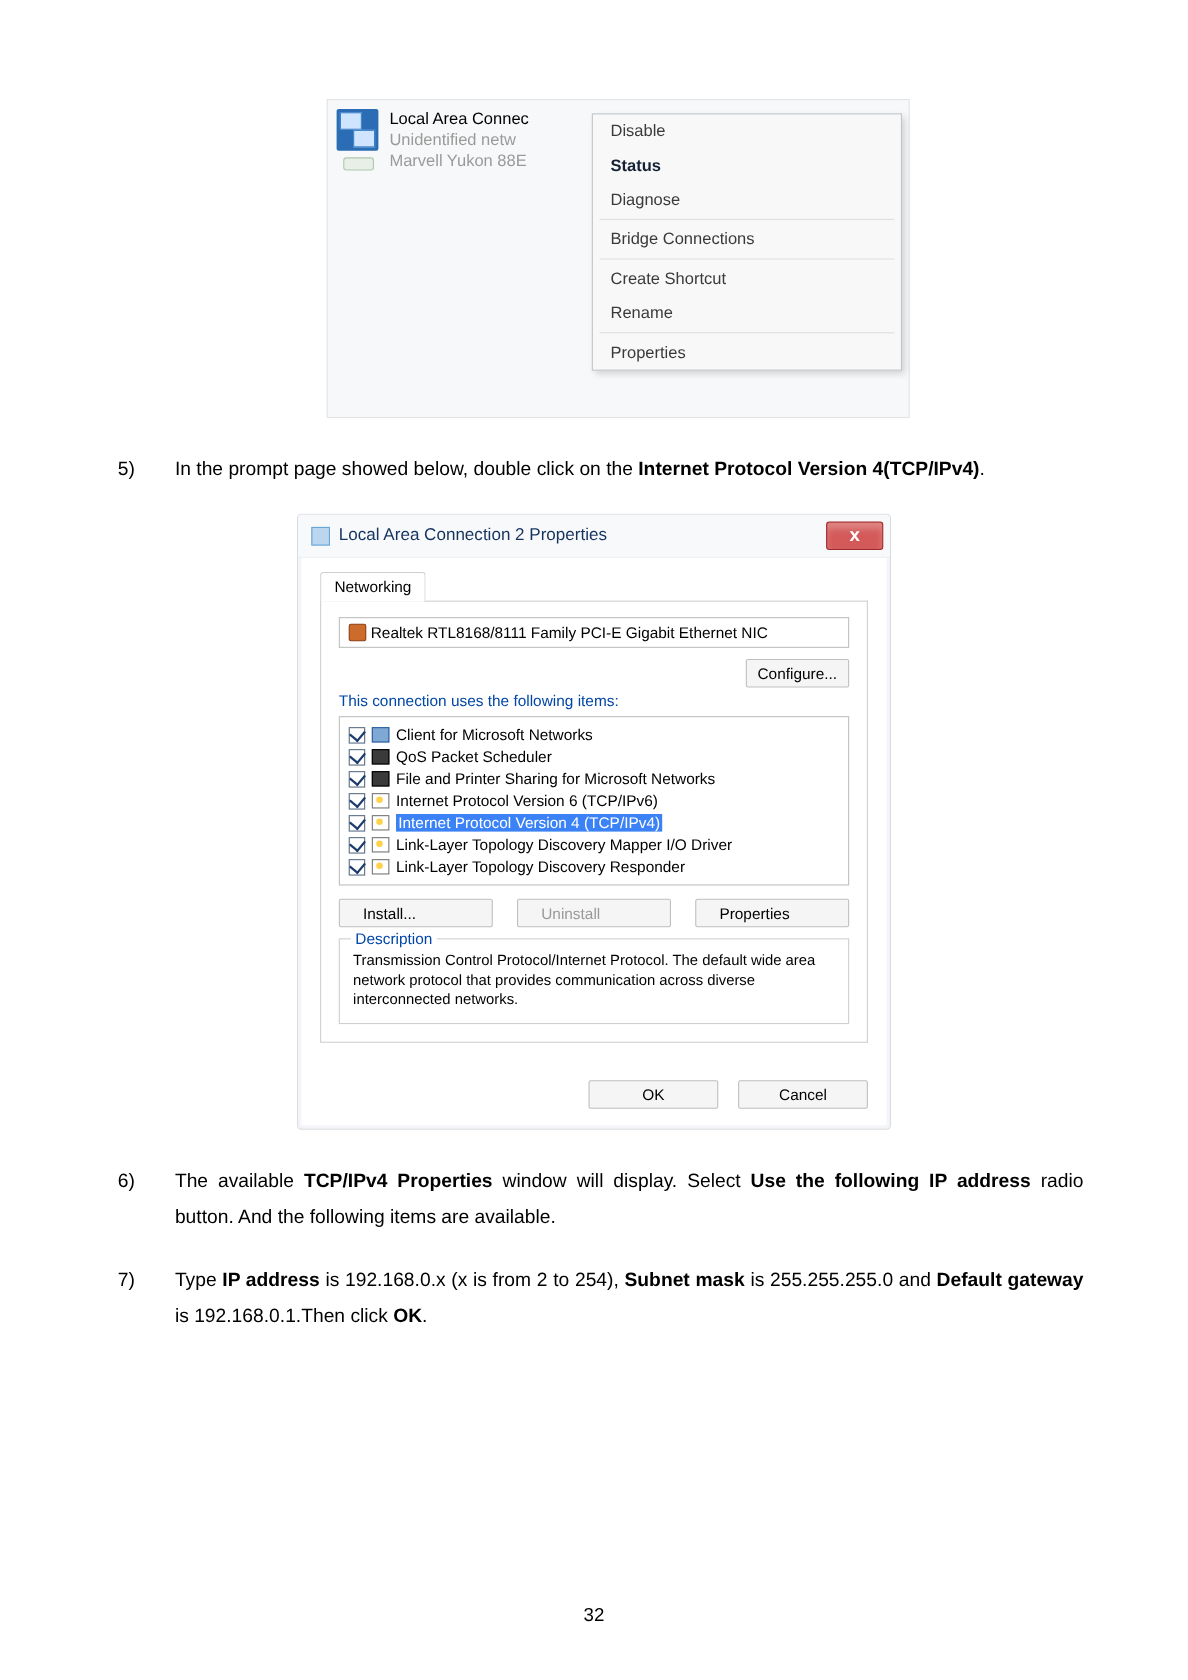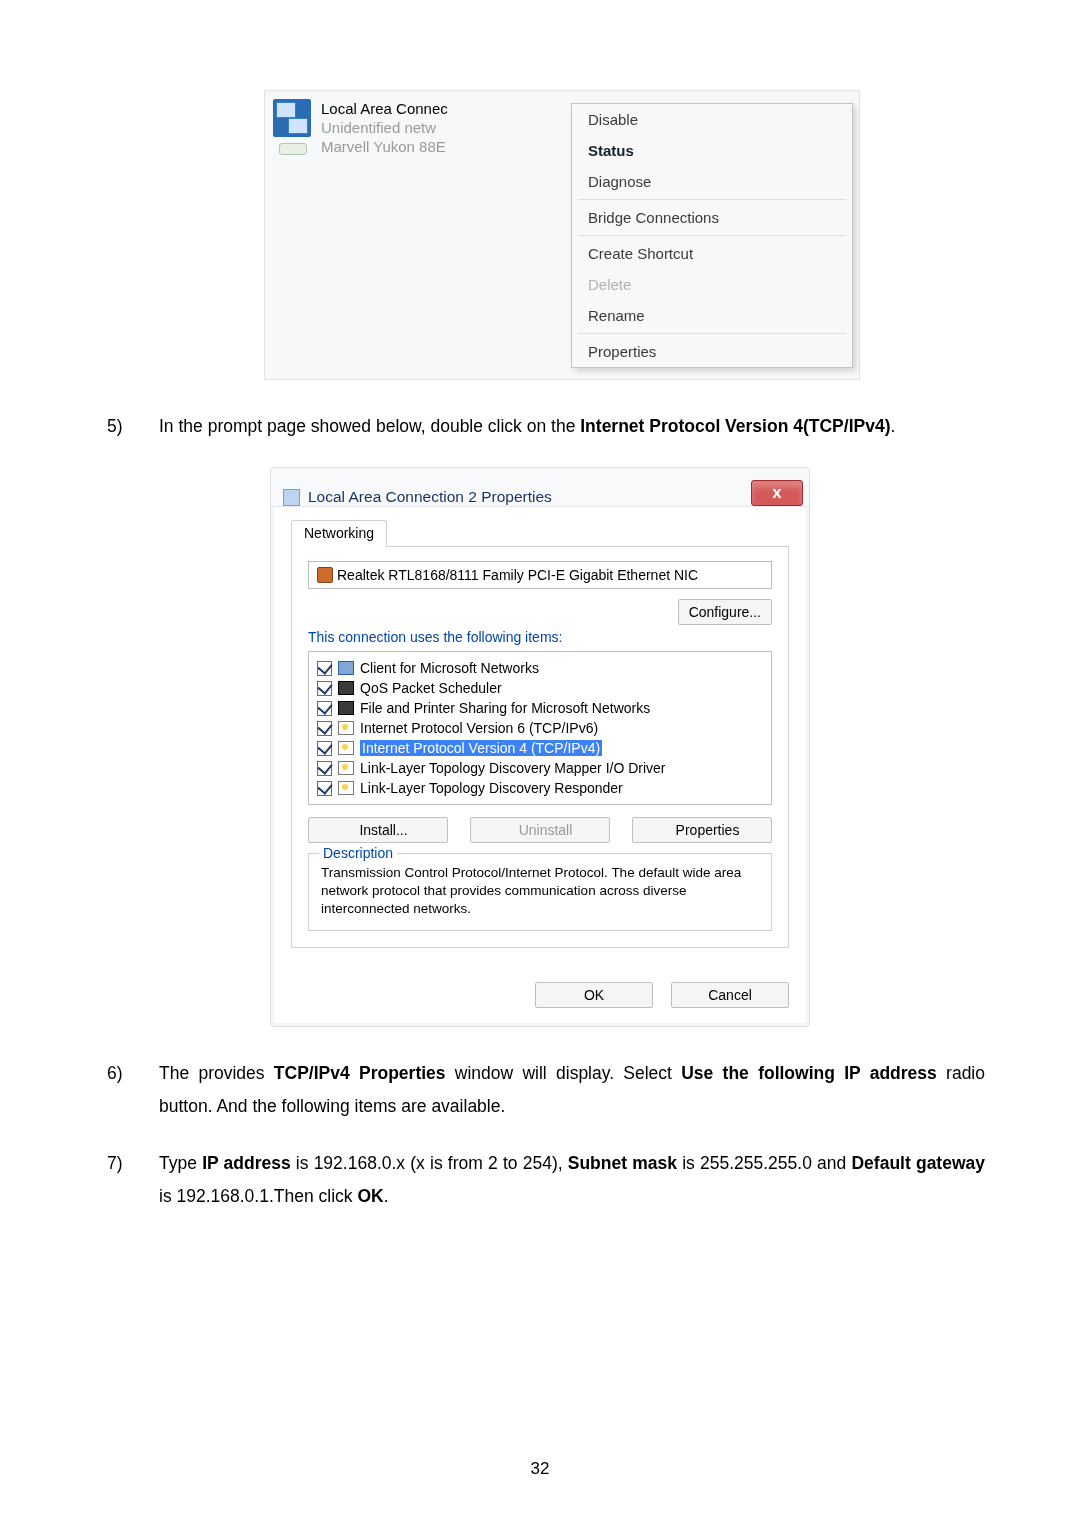--- a/index.html
+++ b/index.html
@@ -1,19 +1,19 @@
 <!DOCTYPE html>
 <html><head>
 <meta charset="utf-8">
 <style>
   html,body{margin:0;padding:0;background:#fff;font-family:Arial,Helvetica,sans-serif;color:#000;}
   .page{width:1080px;min-height:1527px;margin:0 auto;position:relative;padding:90px 95px 0 95px;box-sizing:border-box;}
   .figure-wrap{display:flex;justify-content:center;margin-bottom:30px;}
   
-  .shot1{width:596px;height:290px;background:#f7f8f9;border:1px solid #e2e3e5;position:relative;box-sizing:border-box;margin-left:44px;}
+  .shot1{width:530px;height:290px;background:#f7f8f9;border:1px solid #e2e3e5;position:relative;box-sizing:border-box;margin-left:44px;}
   .conn-row{position:absolute;left:8px;top:8px;display:flex;align-items:flex-start;}
   .conn-icon{width:38px;height:38px;background:#2a6db5;position:relative;border-radius:2px;}
   .conn-icon::before{content:"";position:absolute;left:3px;top:3px;width:18px;height:14px;background:#cfe5ff;border:1px solid #3a7ec5;}
   .conn-icon::after{content:"";position:absolute;right:3px;bottom:3px;width:18px;height:14px;background:#cfe5ff;border:1px solid #3a7ec5;}
   .conn-text{margin-left:10px;font-size:15px;line-height:19px;}
   .conn-title{color:#000;}
   .conn-sub{color:#9a9a9a;}
   .conn-wire{position:absolute;left:14px;top:52px;width:26px;height:10px;background:#e7efe7;border:1px solid #b0c7b0;border-radius:3px;}
   .context-menu{position:absolute;right:6px;top:12px;width:280px;background:#f8f8f8;border:1px solid #bfc5ca;box-shadow:3px 3px 6px rgba(0,0,0,.15);}
   .menu-item{padding:7px 16px;font-size:15px;color:#3a3a3a;}
@@ -22,21 +22,21 @@
   .menu-sep{height:1px;background:#dcdfe3;margin:2px 6px;}
   
   .instr{font-size:17.5px;line-height:33px;margin:8px 0 20px 0;}
   .instr ol{margin:0;padding:0;list-style:none;}
   .instr li{display:flex;margin-bottom:24px;}
   .instr .num{width:52px;flex:0 0 52px;text-align:left;padding-left:12px;}
   .instr .body{flex:1;text-align:justify;}
   .b{font-weight:700;}
   
   .shot2{width:540px;background:#fff;border:1px solid #d9dde1;border-radius:4px;box-sizing:border-box;padding:0;box-shadow:0 0 0 3px #f3f5f8 inset;}
-  .titlebar{display:flex;align-items:flex-end;justify-content:space-between;height:38px;padding:0 6px 0 12px;background:#f8f9fb;border-bottom:1px solid #e5e8ec;border-radius:4px 4px 0 0;}
+  .titlebar{display:flex;align-items:center;justify-content:space-between;height:38px;padding:0 6px 0 12px;background:#f8f9fb;border-bottom:1px solid #e5e8ec;border-radius:4px 4px 0 0;}
   .titlebar .t-left{display:flex;align-items:center;gap:8px;}
   .ctrl-icon{width:15px;height:15px;background:#bcd6ef;border:1px solid #6aa6d8;}
   .titlebar .title{font-size:15.5px;color:#14335d;}
   .close-btn{width:50px;height:24px;background:#d45a5a;border:1px solid #9e2c2c;border-radius:3px;display:flex;align-items:center;justify-content:center;color:#fff;font-weight:700;font-size:17px;box-shadow:inset 0 6px 6px rgba(255,255,255,.25);}
   .dlg-body{padding:12px 20px 18px 20px;}
   .tab{display:inline-block;padding:4px 12px 6px 12px;border:1px solid #cfcfcf;border-bottom:none;background:#fff;font-size:14px;border-radius:3px 3px 0 0;position:relative;top:1px;}
   .tab-pane{border:1px solid #cfcfcf;padding:14px 16px 16px 16px;}
   .lbl{font-size:14px;color:#0046a6;margin-bottom:6px;}
   .nic-box{border:1px solid #bfbfbf;padding:5px 8px;font-size:14px;display:flex;align-items:center;gap:4px;background:#fff;}
   .nic-ic{width:14px;height:14px;background:#cd6b2d;border:1px solid #8a3f12;border-radius:2px;}
@@ -47,21 +47,21 @@
   .item{display:flex;align-items:center;gap:6px;font-size:14px;padding:2px 2px;}
   .chk{width:13px;height:13px;border:1px solid #5b6f86;background:#fff;position:relative;flex:0 0 13px;}
   .chk::after{content:"";position:absolute;left:2px;top:-1px;width:8px;height:10px;border-right:2px solid #1d3c6e;border-bottom:2px solid #1d3c6e;transform:rotate(40deg);}
   .proto-ic{width:14px;height:12px;background:#7fa8d4;border:1px solid #2c5f9e;flex:0 0 14px;}
   .proto-ic.svc{background:#3a3a3a;border-color:#000;}
   .proto-ic.net{background:#fff;border-color:#777;position:relative;}
   .proto-ic.net::after{content:"";position:absolute;left:3px;top:2px;width:6px;height:6px;background:#ffd24b;border-radius:50%;}
   .item .txt{color:#000;}
   .item.sel .txt{background:#3b82f6;color:#fff;padding:0 2px;}
   .btn-row{display:flex;gap:22px;margin-bottom:8px;}
-  .btn-row .btn{flex:1;text-align:center;padding-left:21px;}
+  .btn-row .btn{flex:1;padding-left:21px;}
   .gb{border:1px solid #cfcfcf;padding:10px 12px 12px 12px;position:relative;margin-top:10px;}
   .gb .gb-title{position:absolute;top:-9px;left:10px;background:#fff;padding:0 4px;font-size:14px;color:#0046a6;}
   .gb .desc{font-size:13.5px;line-height:18px;}
   .dlg-foot{display:flex;justify-content:flex-end;gap:18px;padding:16px 20px 18px 0;}
   .dlg-foot .btn{width:96px;text-align:center;}
   .page-num{position:absolute;bottom:48px;left:0;width:100%;text-align:center;font-size:17px;}
 </style>
 </head>
 <body>
 
@@ -79,21 +79,20 @@
       </div>
       <div class="conn-wire"></div>
       <div class="context-menu">
         <div class="menu-item">Disable</div>
         <div class="menu-item bold">Status</div>
         <div class="menu-item">Diagnose</div>
         <div class="menu-sep"></div>
         <div class="menu-item">Bridge Connections</div>
         <div class="menu-sep"></div>
         <div class="menu-item">Create Shortcut</div>
-        <div class="menu-item disabled">Delete</div>
         <div class="menu-item">Rename</div>
         <div class="menu-sep"></div>
         <div class="menu-item">Properties</div>
       </div>
     </div>
   </div>
 
   <div class="instr">
     <ol>
         <li>
@@ -180,21 +179,21 @@
         <div class="btn">Cancel</div>
       </div>
     </div>
   </div>
 
   <div class="instr">
     <ol>
       <li>
         <div class="num">6)</div>
         <div class="body">
-          <span>The provides </span><span class="b">TCP/IPv4 Properties</span><span> window will display. Select </span><span class="b">Use the following IP address</span><span> radio button. And the following items are available.</span>
+          <span>The available </span><span class="b">TCP/IPv4 Properties</span><span> window will display. Select </span><span class="b">Use the following IP address</span><span> radio button. And the following items are available.</span>
         </div>
       </li>
       <li>
         <div class="num">7)</div>
         <div class="body">
           <span>Type </span><span class="b">IP address</span><span> is 192.168.0.x (x is from 2 to 254), </span><span class="b">Subnet mask</span><span> is 255.255.255.0 and </span><span class="b">Default gateway</span><span> is 192.168.0.1.Then click </span><span class="b">OK</span><span>.</span>
         </div>
       </li>
     </ol>
   </div>

